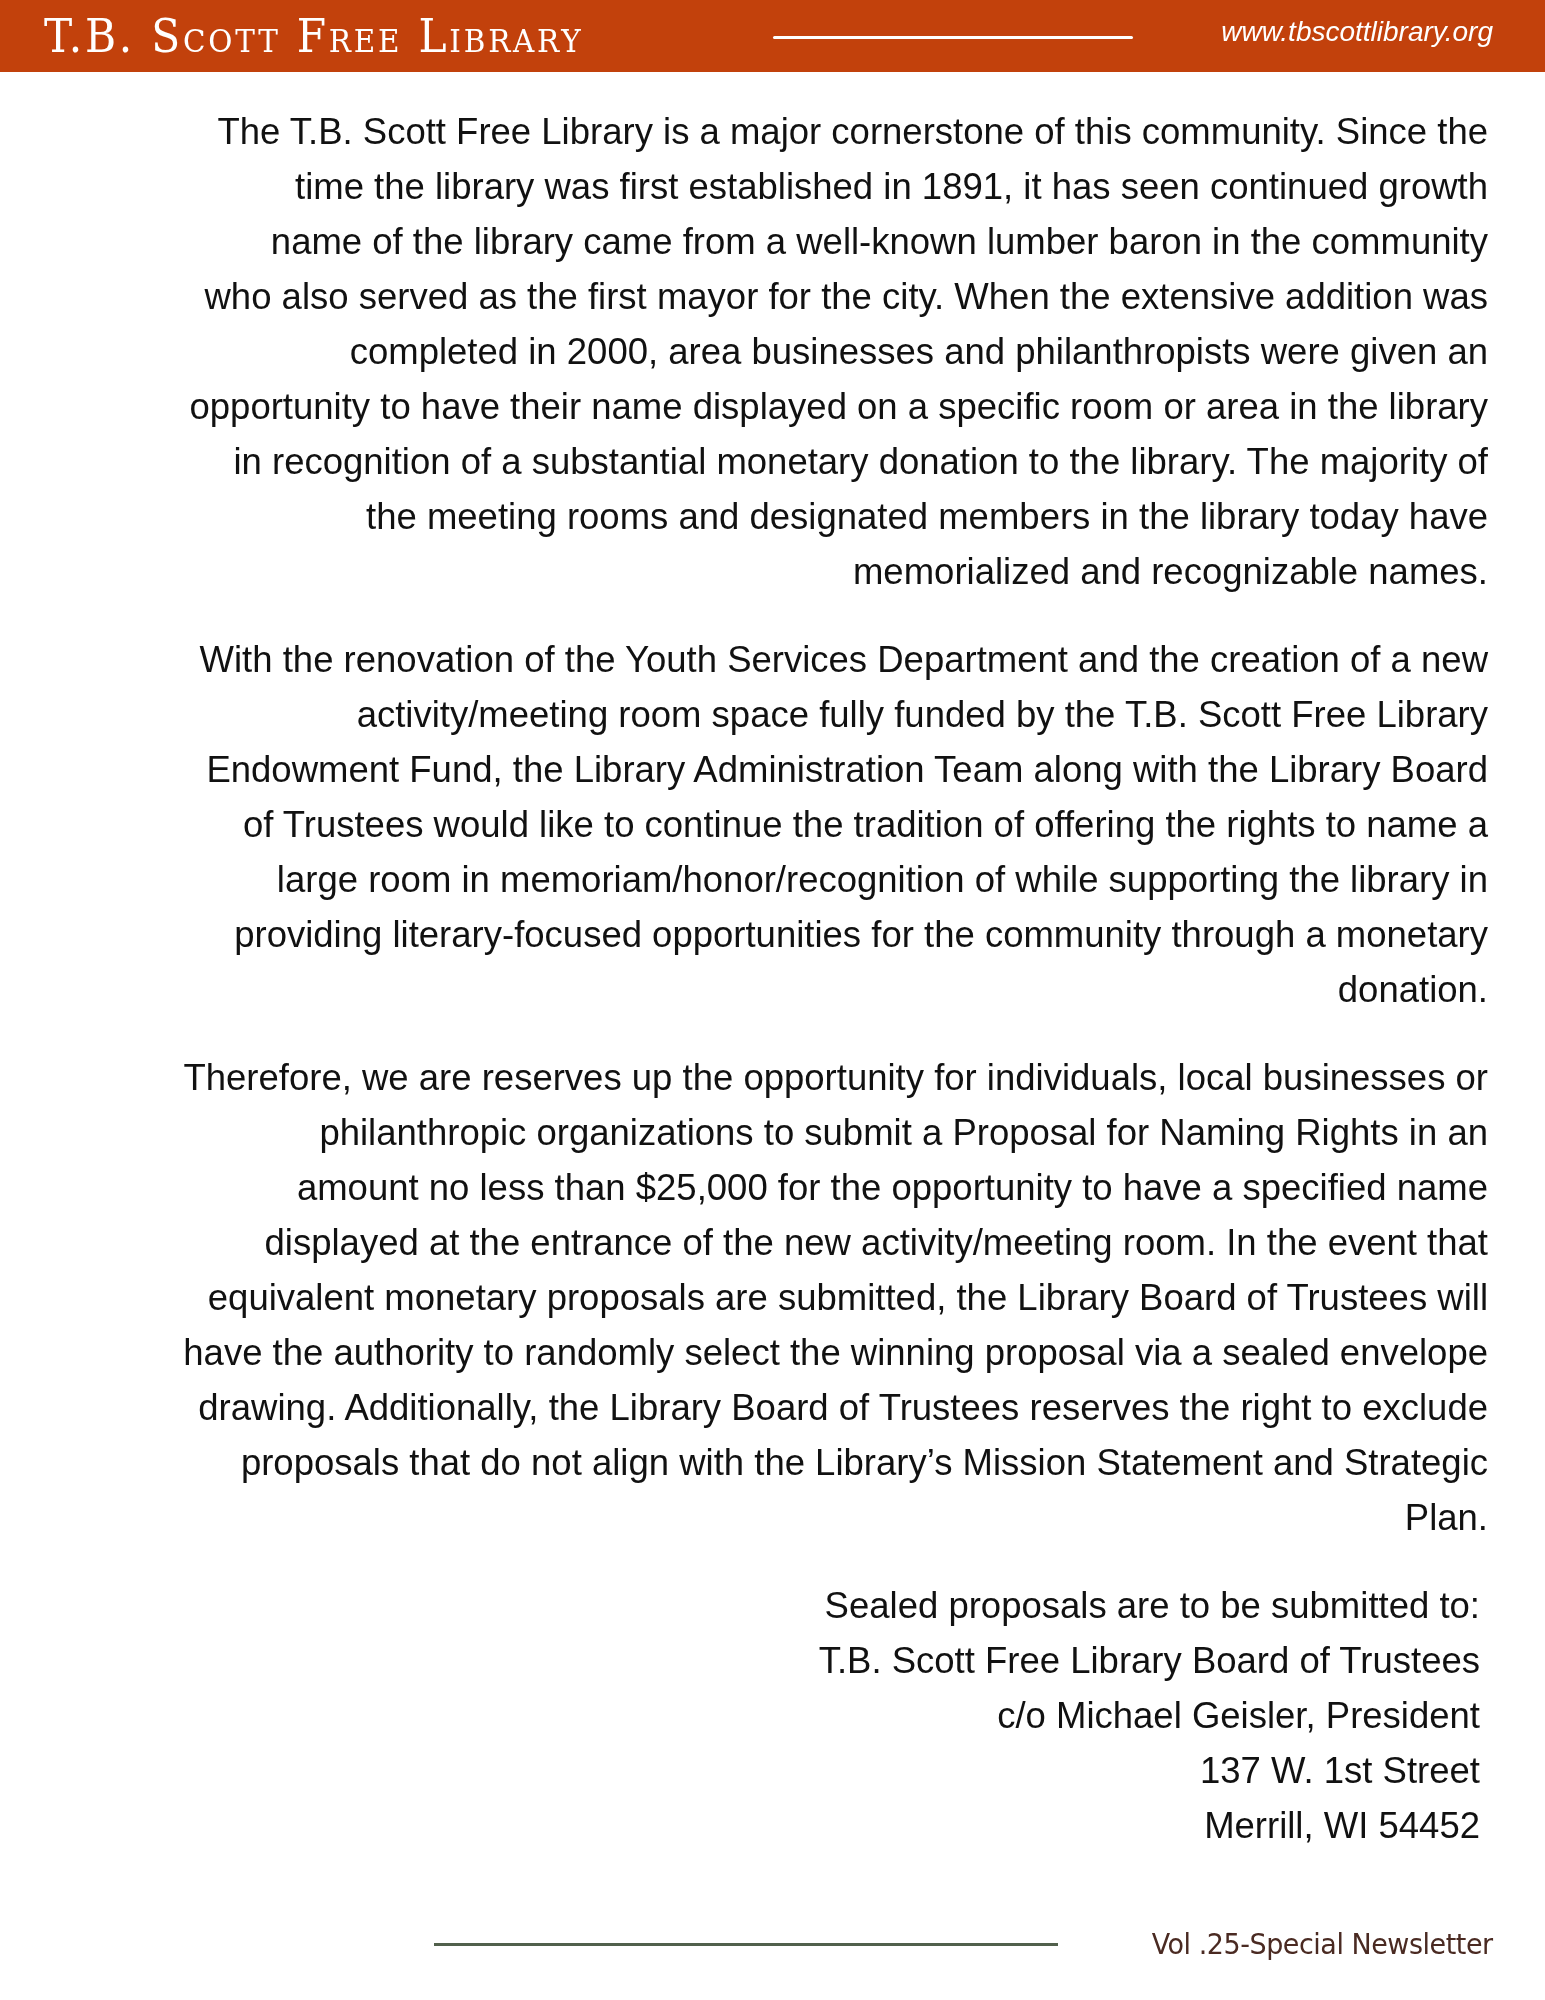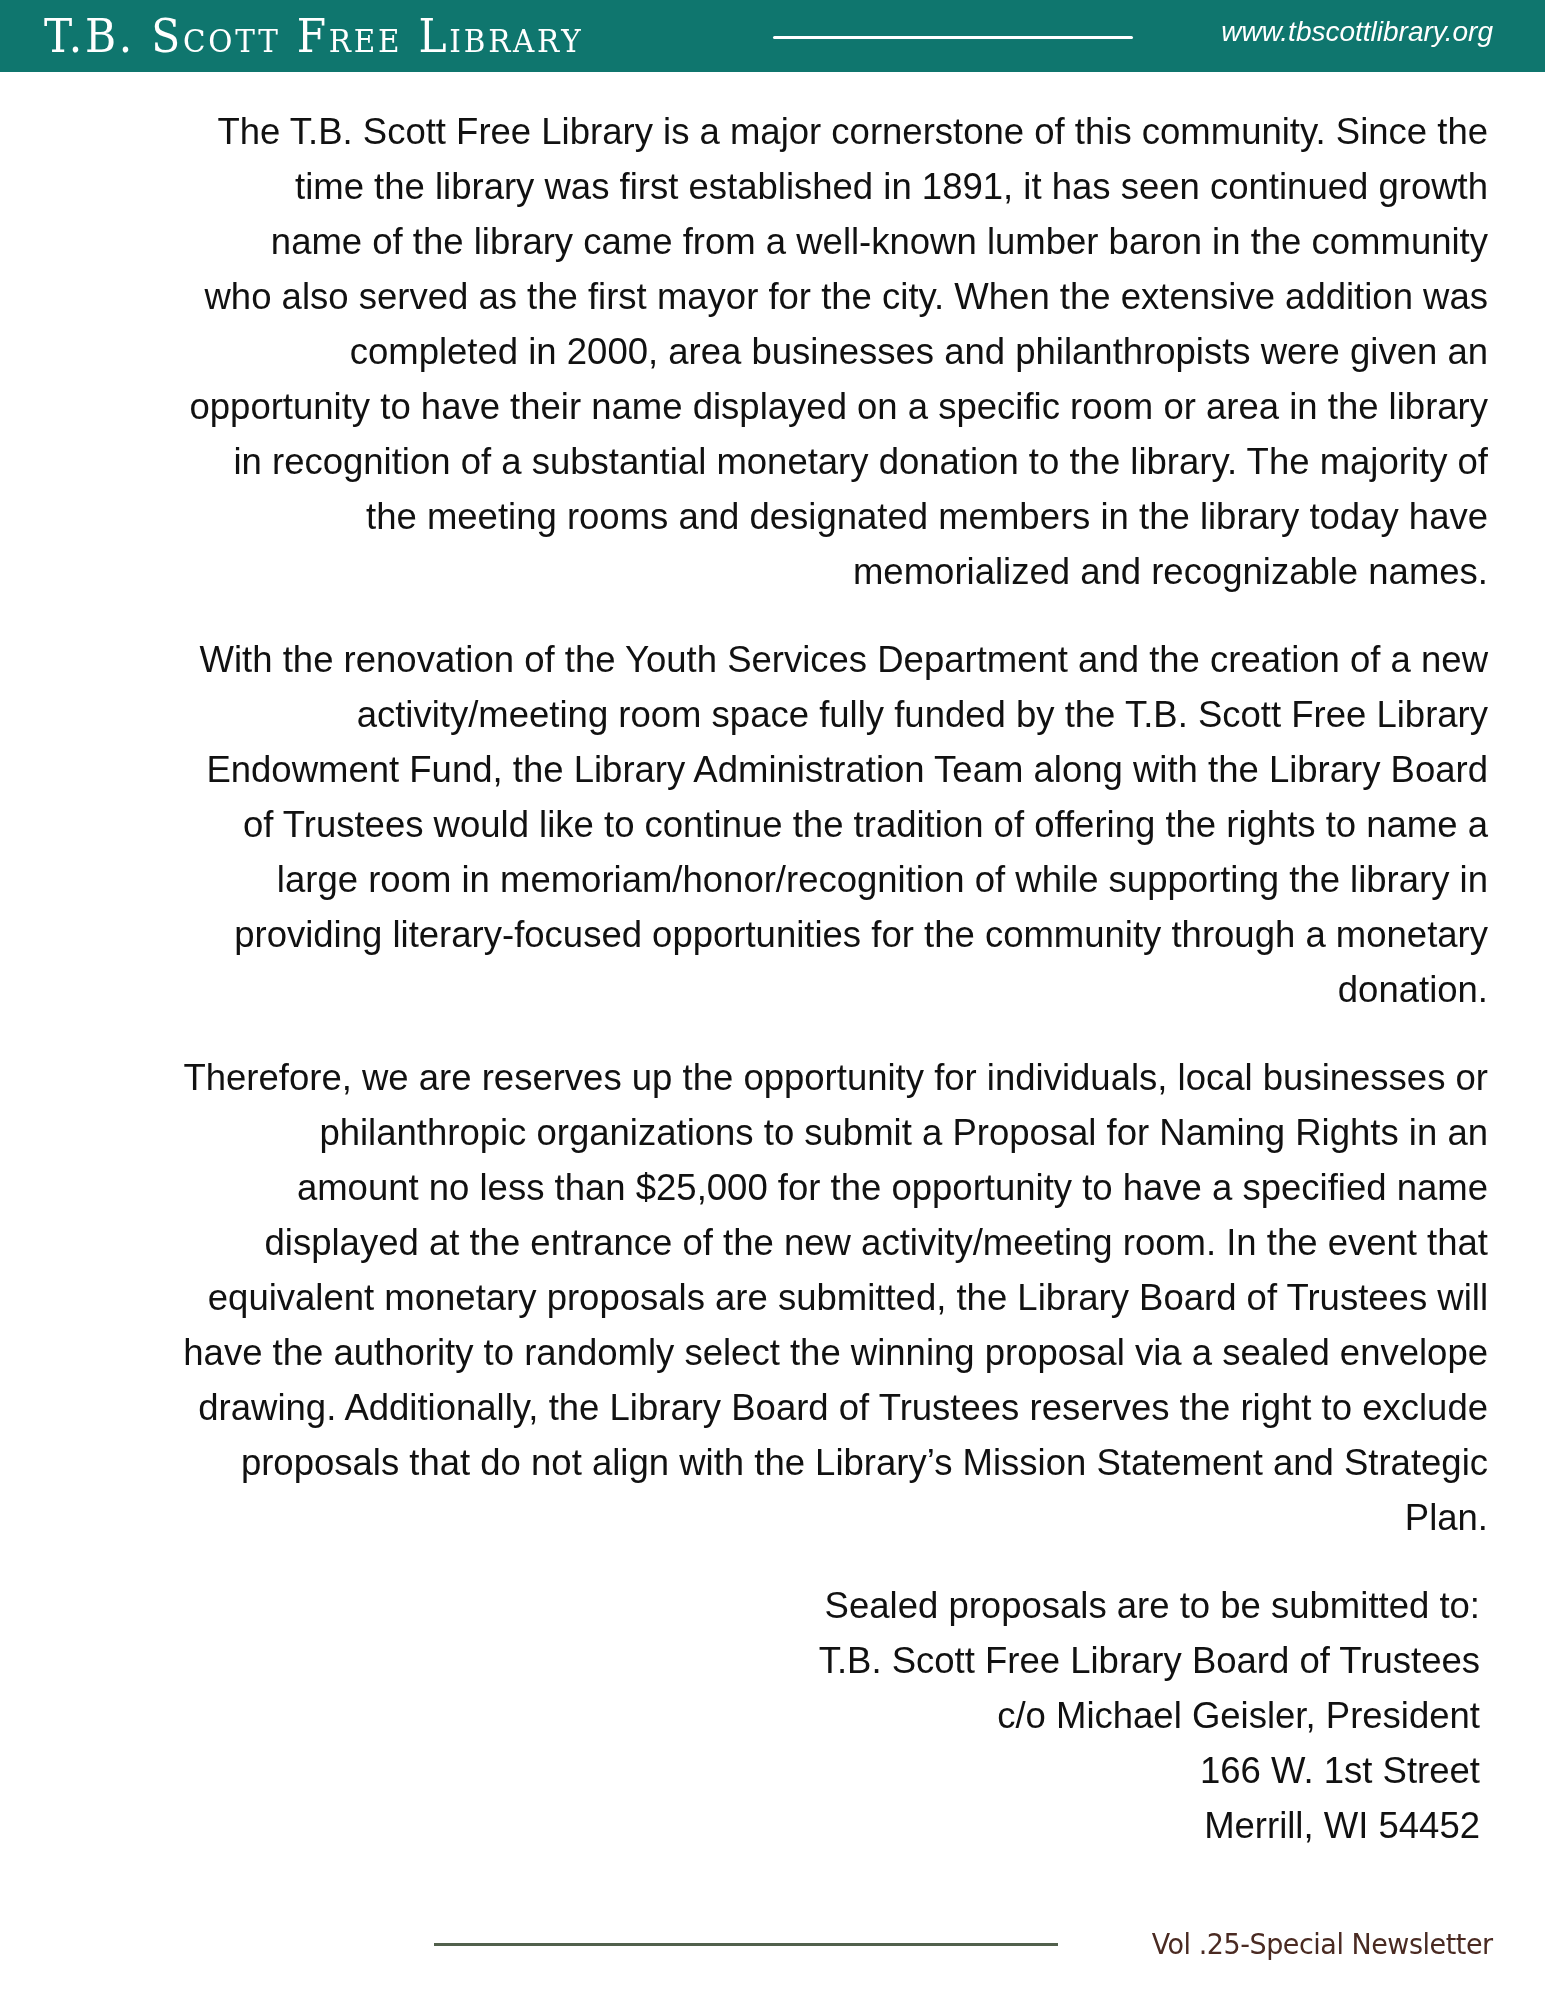--- a/index.html
+++ b/index.html
@@ -1,19 +1,19 @@
 <!DOCTYPE html>
 <html><head>
 <meta charset="utf-8">
 <style>
   html, body { margin: 0; padding: 0; background: #ffffff; }
   body { width: 1545px; height: 2000px; position: relative; overflow: hidden; }
   .header {
     position: absolute; left: 0; top: 0; width: 1545px; height: 72px;
-    background: #0f766e;
+    background: #c2410c;
     text-decoration: underline;
   }
   .masthead {
     position: absolute; left: 44px; top: 4px; height: 64px;
     font-family: "DejaVu Serif", serif; color: #ffffff;
     font-size: 46px; letter-spacing: 3px; line-height: 64px;
     font-variant: small-caps; white-space: nowrap;
     transform: scaleX(0.92); transform-origin: left center;
   }
   .header-rule {
@@ -82,19 +82,19 @@
     <span class="line">equivalent monetary proposals are submitted, the Library Board of Trustees will</span>
     <span class="line">have the authority to randomly select the winning proposal via a sealed envelope</span>
     <span class="line">drawing. Additionally, the Library Board of Trustees reserves the right to exclude</span>
     <span class="line">proposals that do not align with the Library’s Mission Statement and Strategic</span>
     <span class="line">Plan.</span>
   </p>
   <div class="address">
     <span class="line">Sealed proposals are to be submitted to:</span>
     <span class="line">T.B. Scott Free Library Board of Trustees</span>
     <span class="line">c/o Michael Geisler, President</span>
-    <span class="line">166 W. 1st Street</span>
+    <span class="line">137 W. 1st Street</span>
     <span class="line">Merrill, WI 54452</span>
   </div>
 </div>
 
 <div class="footer-rule"></div>
 <div class="footer-text">Vol .25-Special Newsletter</div>
 
 </body></html>

